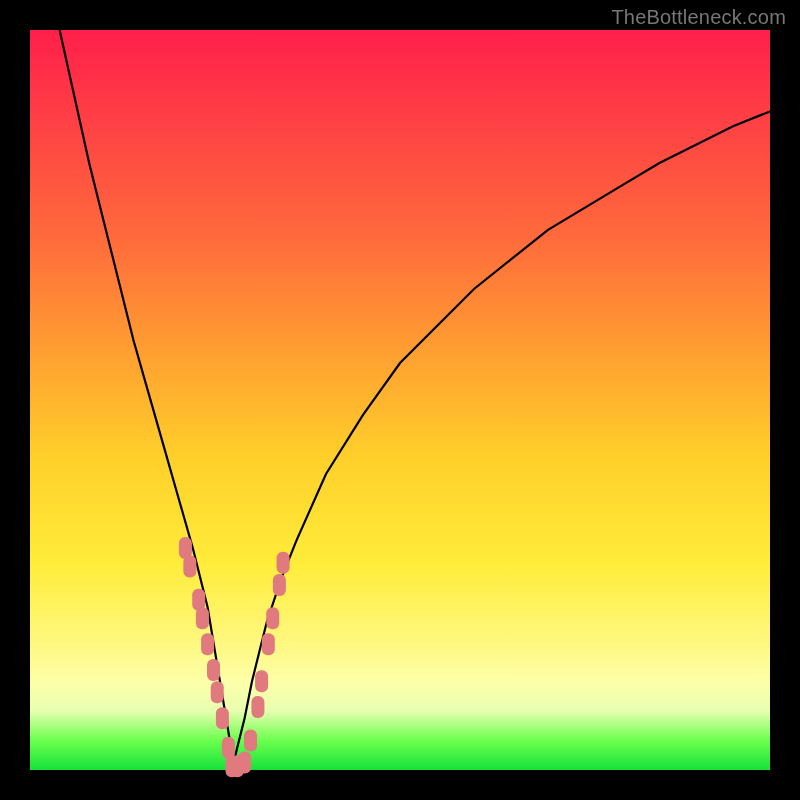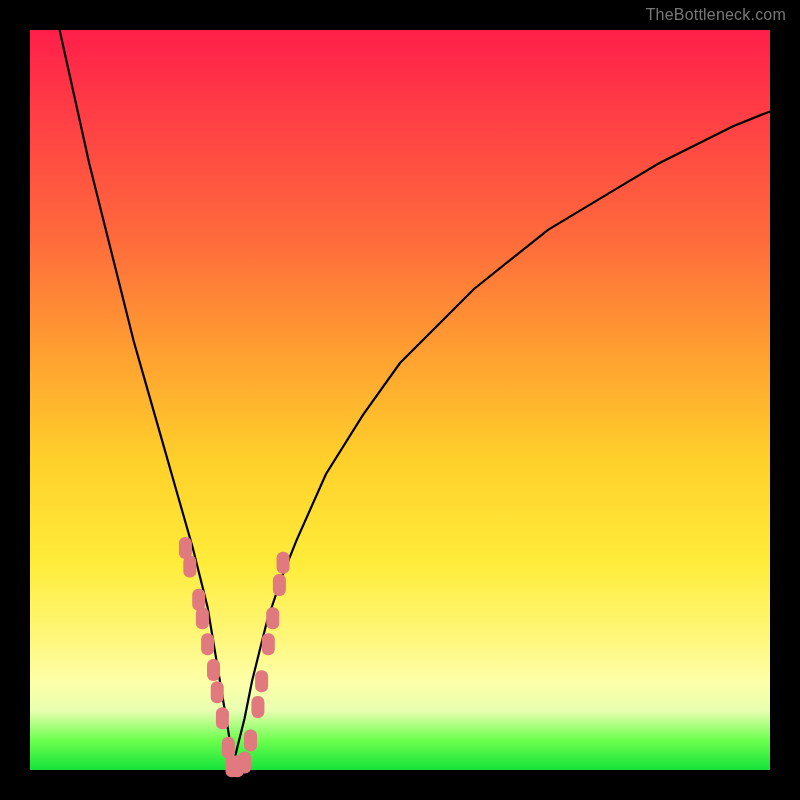--- a/index.html
+++ b/index.html
@@ -37,21 +37,21 @@
       #e8ffb0 92%,
       #6cff4e 96%,
       #15e23a 100%
     );
   }
   .watermark {
     position: absolute;
     top: 6px;
     right: 14px;
     color: #777;
-    font-size: 16px;
+    font-size: 20px;
     letter-spacing: 0.2px;
     user-select: none;
   }
   svg.curves {
     position: absolute;
     left: 0;
     top: 0;
     width: 740px;
     height: 740px;
     overflow: visible;

